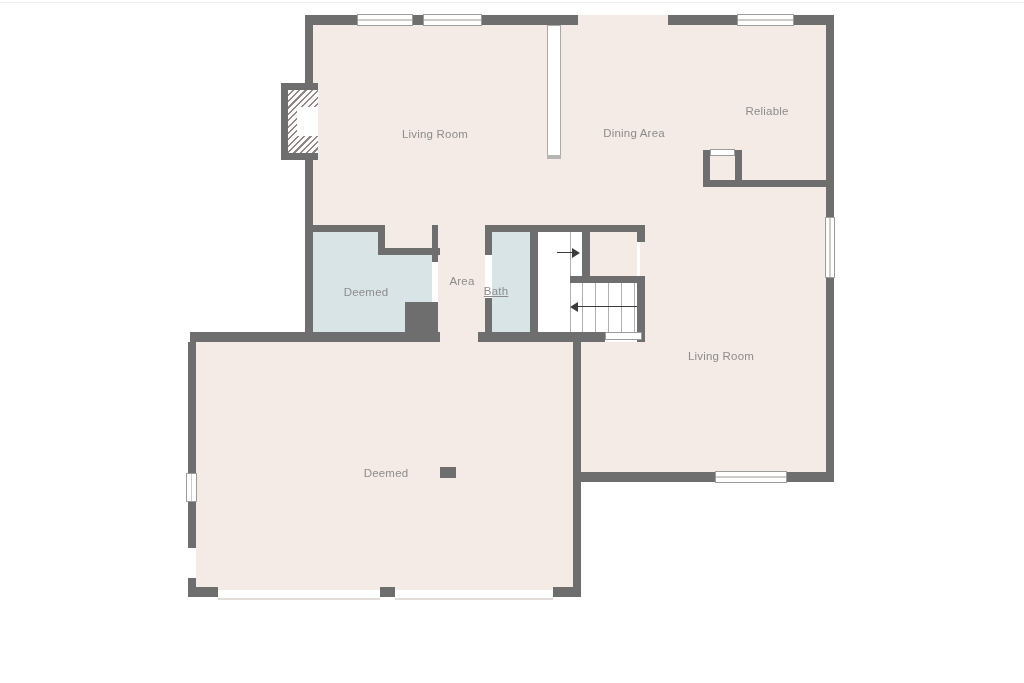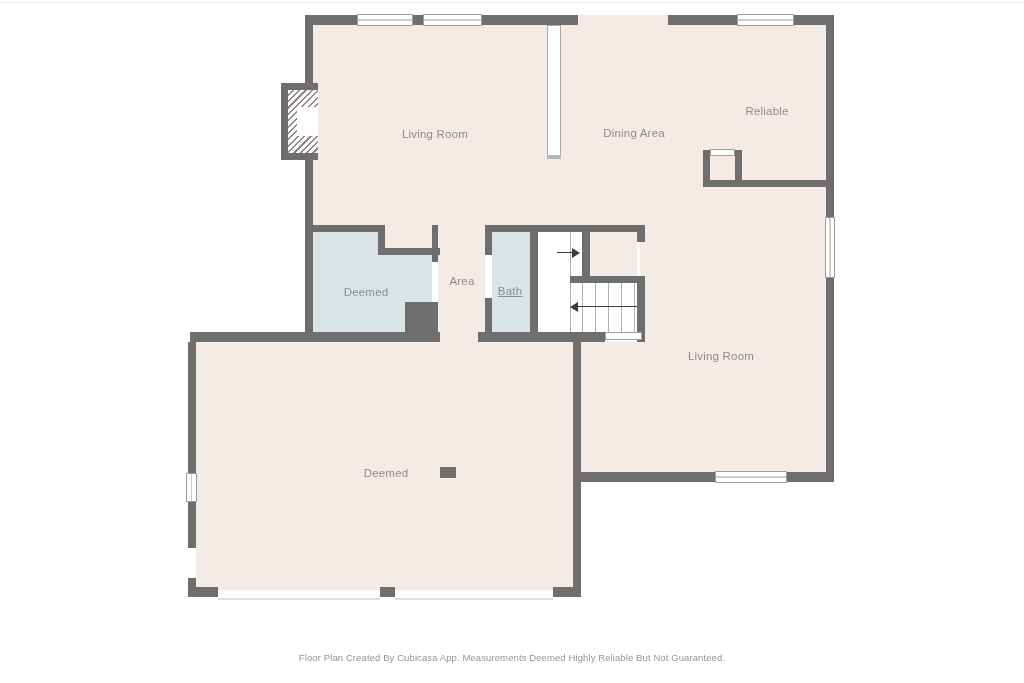--- a/index.html
+++ b/index.html
@@ -122,18 +122,17 @@
 
   <div class="a wall" style="left:281px;top:83px;width:37px;height:77px;"></div>
   <div class="a hatch" style="left:288px;top:90px;width:30px;height:63px;"></div>
   <div class="a white" style="left:297px;top:107px;width:21px;height:29px;"></div>
 
   <div class="a label" style="left:435px;top:134px;">Living Room</div>
   <div class="a label" style="left:634px;top:133px;">Dining Area</div>
   <div class="a label" style="left:767px;top:111px;">Reliable</div>
   <div class="a label" style="left:366px;top:292px;">Deemed</div>
   <div class="a label" style="left:462px;top:281px;">Area</div>
-  <div class="a label" style="left:510px;top:291px;text-decoration:underline;">Bath</div>
+  <div class="a label" style="left:496px;top:291px;text-decoration:underline;">Bath</div>
   <div class="a label" style="left:721px;top:356px;">Living Room</div>
   <div class="a label" style="left:386px;top:473px;">Deemed</div>
 
-  <div class="a footer">Floor Plan Created By Cubicasa App. Measurements Deemed Highly Reliable But Not Guaranteed.</div>
 </div>
 
 </body></html>

